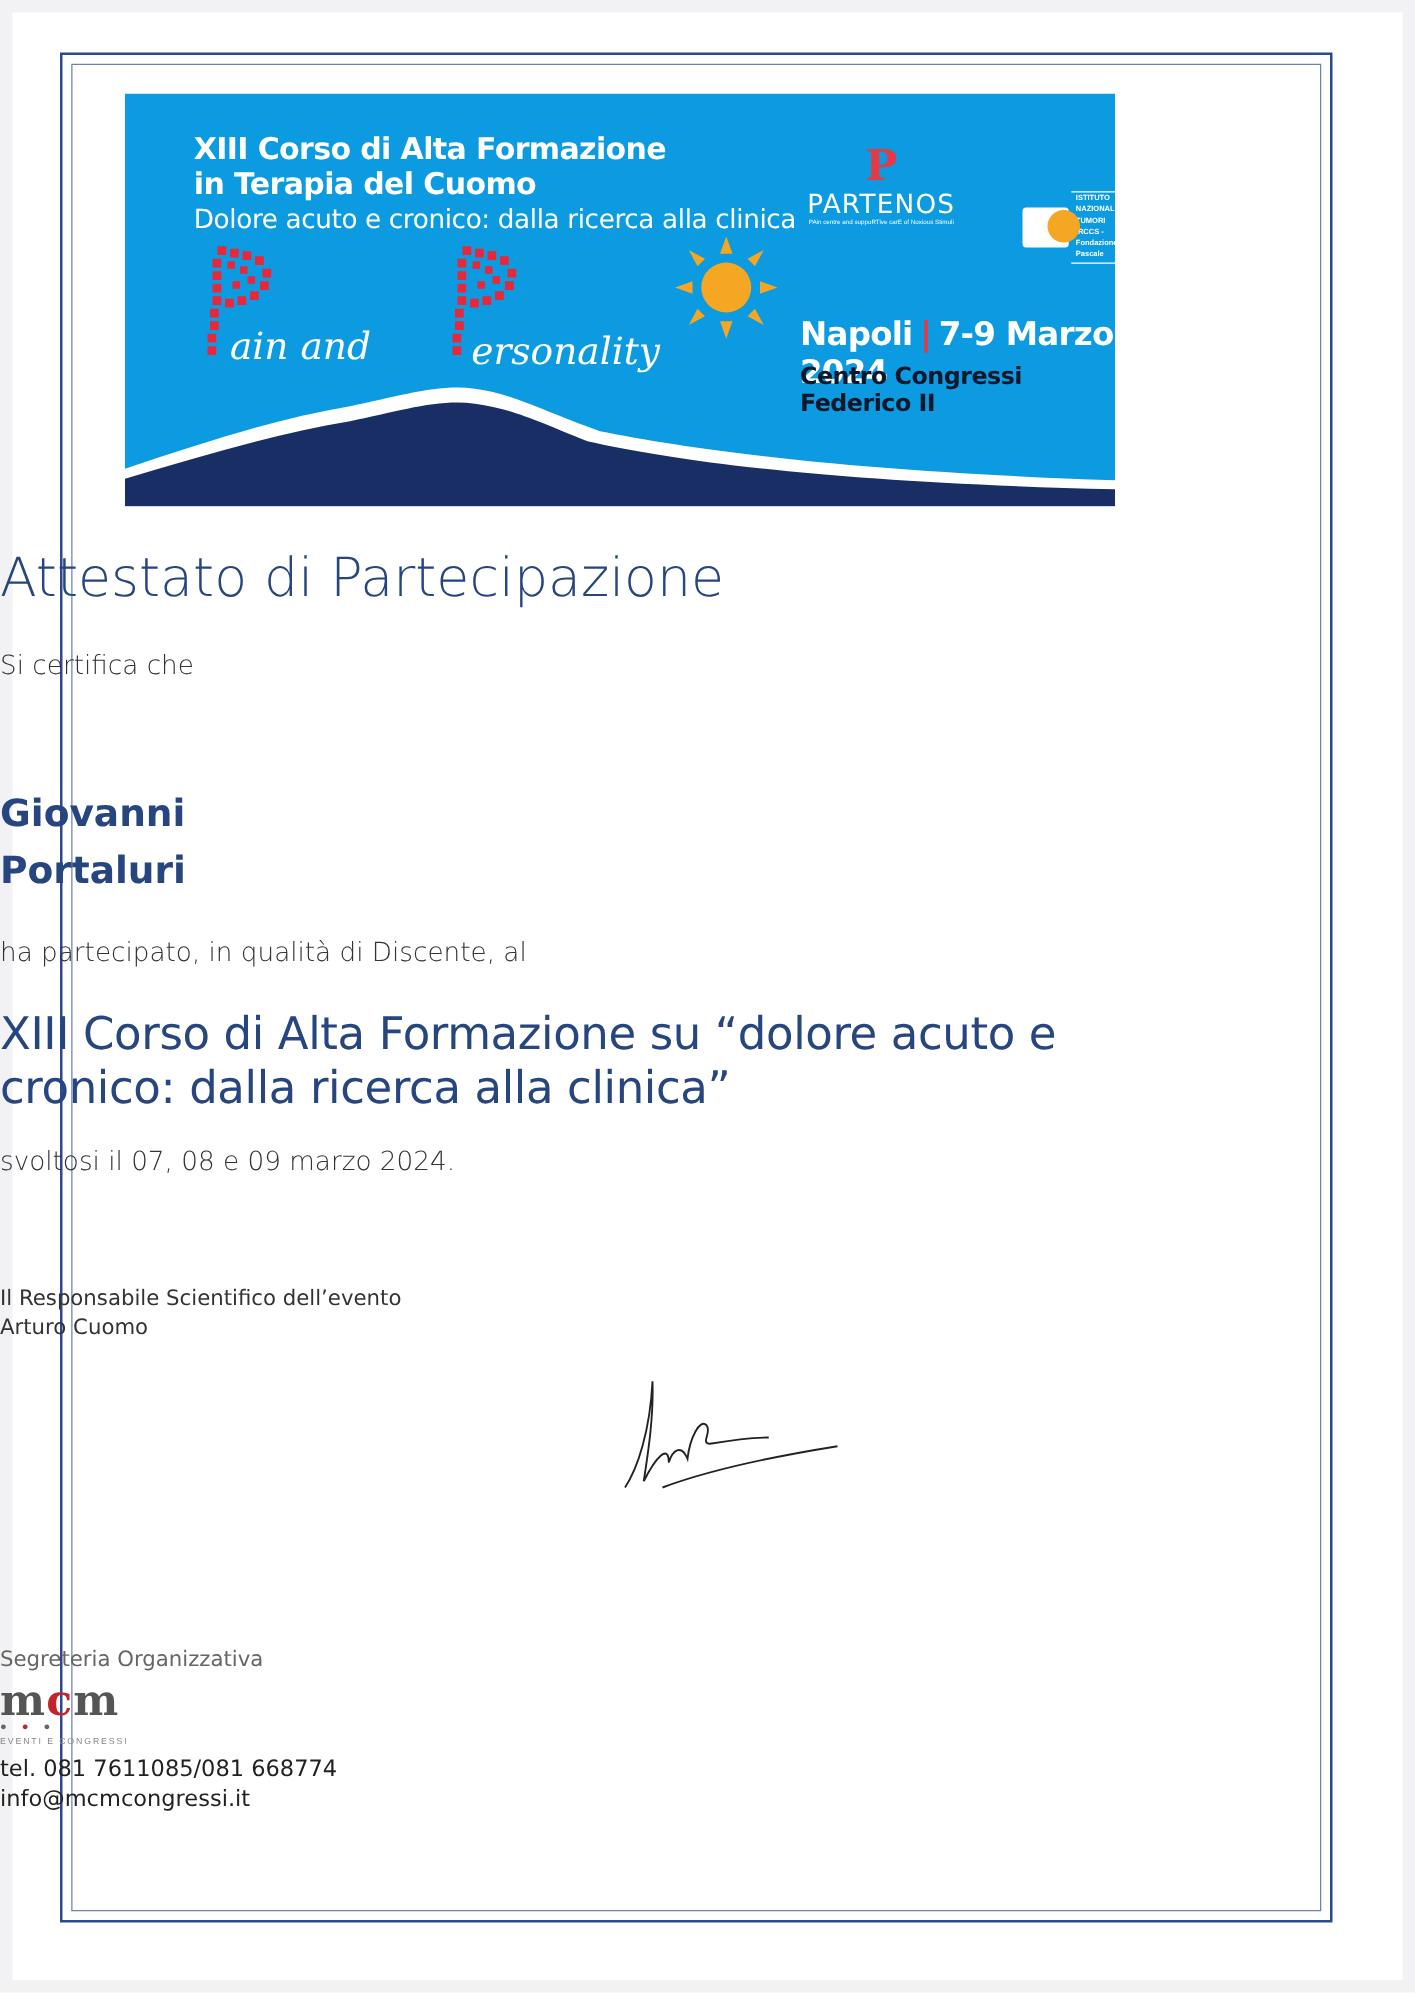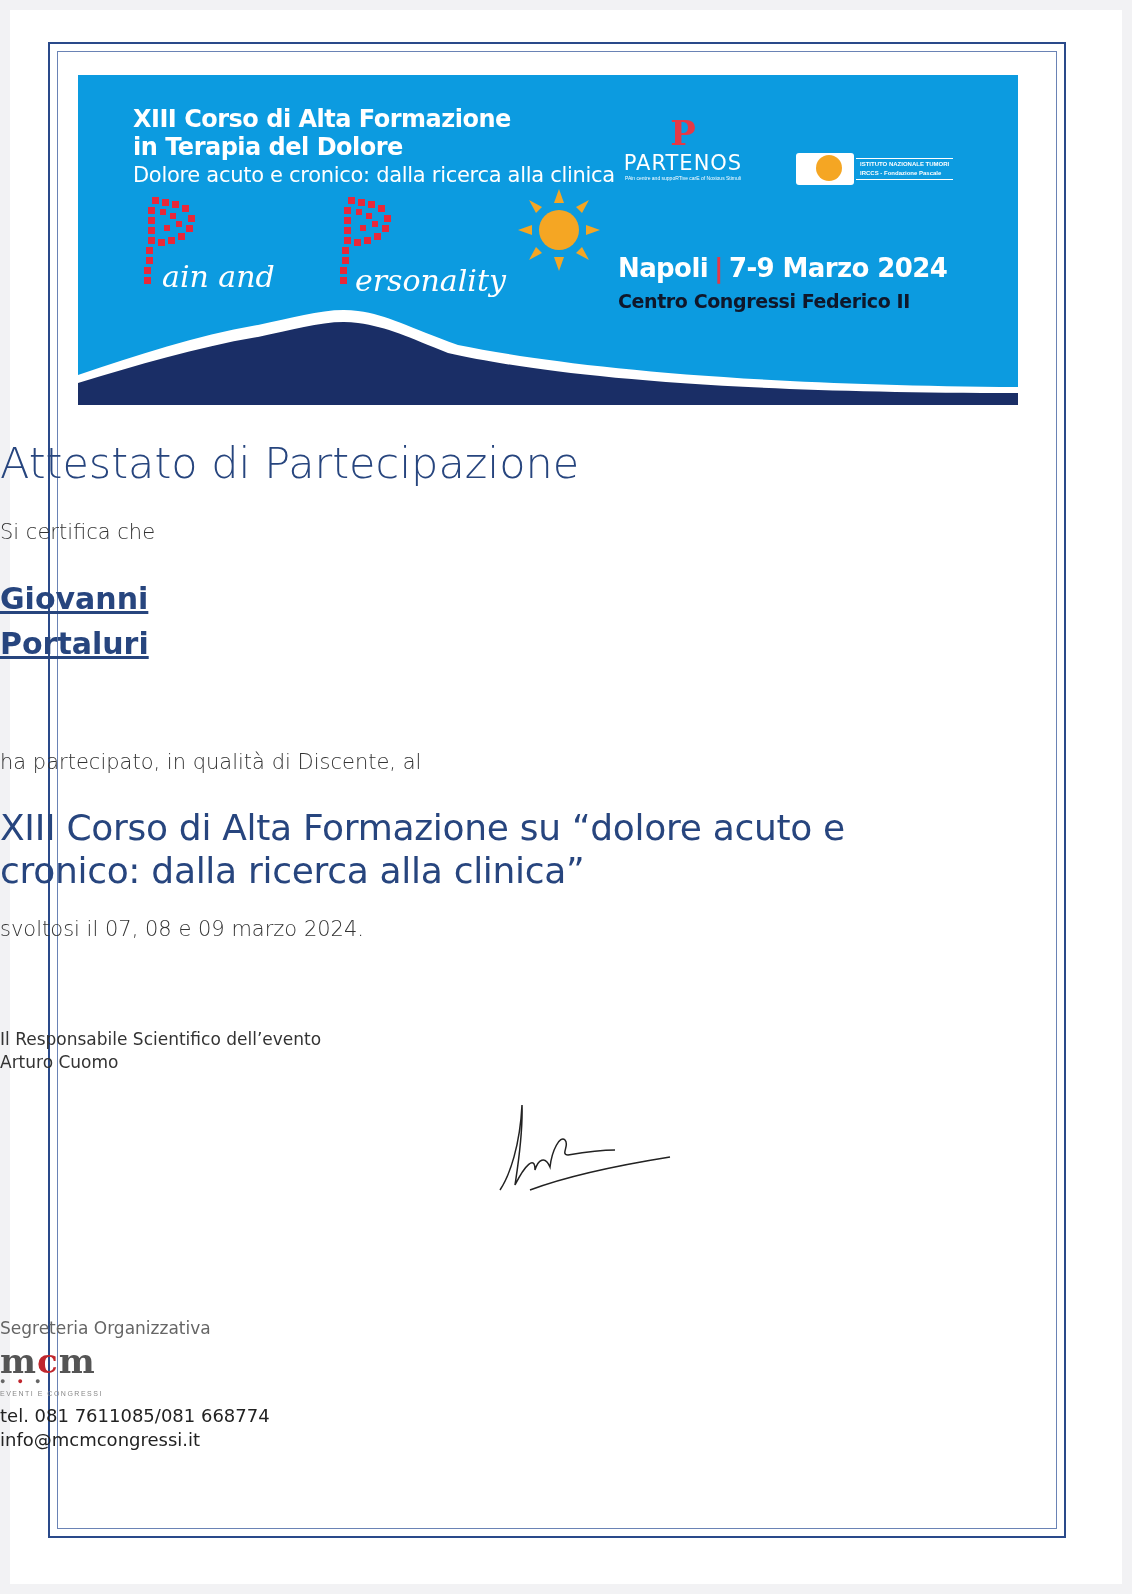--- a/index.html
+++ b/index.html
@@ -1,20 +1,20 @@
 <!DOCTYPE html>
 <html><head>
 <meta charset="utf-8">
 <style>
   html,body{margin:0;padding:0;}
   body{width:1132px;height:1594px;background:#f2f2f4;position:relative;overflow:hidden;font-family:"Liberation Sans",sans-serif;}
   .page{position:absolute;left:10px;top:10px;width:1112px;height:1574px;background:#fff;}
   .border-outer{position:absolute;left:48px;top:42px;width:1014px;height:1492px;border:2px solid #2a4a8a;}
   .border-inner{position:absolute;left:57px;top:51px;width:998px;height:1476px;border:1px solid #6a83b5;}
-  .banner{position:absolute;left:78px;top:75px;width:940px;height:330px;background:#0c9be0;overflow:hidden;}
+  .banner{position:absolute;left:100px;top:75px;width:792px;height:330px;background:#0c9be0;overflow:hidden;}
   .banner .t1{position:absolute;left:55px;top:30px;color:#fff;font-weight:bold;font-size:24px;line-height:28px;font-family:"DejaVu Sans",sans-serif;letter-spacing:-0.5px;}
   .banner .t3{position:absolute;left:55px;top:88px;color:#fff;font-size:21px;font-family:"DejaVu Sans",sans-serif;letter-spacing:-0.3px;}
   .pain{position:absolute;left:62px;top:120px;width:420px;height:120px;}
   .sun{position:absolute;left:438px;top:112px;}
   .partenos{position:absolute;left:540px;top:40px;width:130px;color:#fff;text-align:center;}
   .partenos .p{color:#e53946;font-size:34px;font-weight:bold;line-height:36px;font-family:"DejaVu Serif",serif;}
   .partenos .n{font-size:21px;letter-spacing:1px;font-family:"DejaVu Sans",sans-serif;}
   .partenos .s{font-size:5px;}
   .int{position:absolute;left:718px;top:78px;display:flex;align-items:center;}
   .int .logo{width:58px;height:32px;background:#fff;position:relative;border-radius:3px;}
@@ -41,21 +41,21 @@
 </head>
 <body>
 
 <div class="page"></div>
 <div class="border-outer"></div>
 <div class="border-inner"></div>
 
 <div class="banner">
   <div class="t1">
     <div>XIII Corso di Alta Formazione</div>
-    <div>in Terapia del Dolore</div>
+    <div>in Terapia del Cuomo</div>
   </div>
   <div class="t3">Dolore acuto e cronico: dalla ricerca alla clinica</div>
 
   <svg class="pain" width="420" height="120" viewBox="0 0 420 120">
     <g fill="#e8283a">
       <rect x="12" y="2" width="7" height="7"></rect>
         <rect x="22" y="4" width="7" height="7"></rect>
         <rect x="32" y="6" width="7" height="7"></rect>
         <rect x="42" y="10" width="7" height="7"></rect>
         <rect x="48" y="20" width="7" height="7"></rect>
@@ -137,21 +137,21 @@
   <div class="event-venue">Centro Congressi Federico II</div>
 
   <svg class="mountain" width="940" height="130" viewBox="0 0 940 130">
     <path d="M0,100 C60,80 120,60 180,50 C220,42 250,32 280,36 C310,40 330,52 380,70 C480,90 650,110 940,112 L940,130 L0,130 Z" fill="#fff"></path>
     <path d="M0,108 C60,90 120,72 180,62 C220,54 250,44 280,48 C310,52 330,62 370,78 C460,98 620,118 940,118 L940,130 L0,130 Z" fill="#1a2e66"></path>
   </svg>
 </div>
 
 <div class="center title">Attestato di Partecipazione</div>
 <div class="center sub" style="top:520px;">Si certifica che</div>
-<div class="center name" style="top:576px;text-decoration:underline;">
+<div class="center name" style="top:629px;">
   <div>Giovanni</div>
   <div>Portaluri</div>
 </div>
 <div class="center sub" style="top:750px;">ha partecipato, in qualità di Discente, al</div>
 <div class="center course" style="top:806px;">
   <div>XIII Corso di Alta Formazione su “dolore acuto e</div>
   <div>cronico: dalla ricerca alla clinica”</div>
 </div>
 <div class="center sub" style="top:917px;">svoltosi il 07, 08 e 09 marzo 2024.</div>
 <div class="center small" style="top:1028px;">

